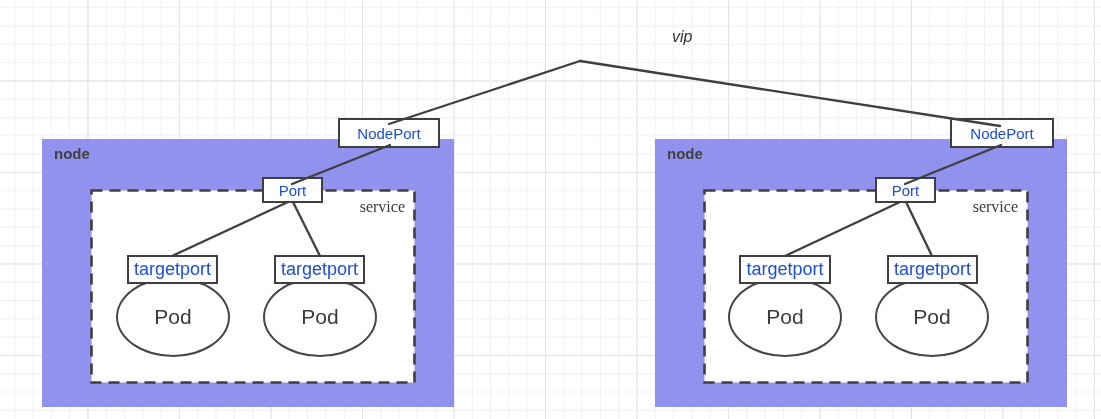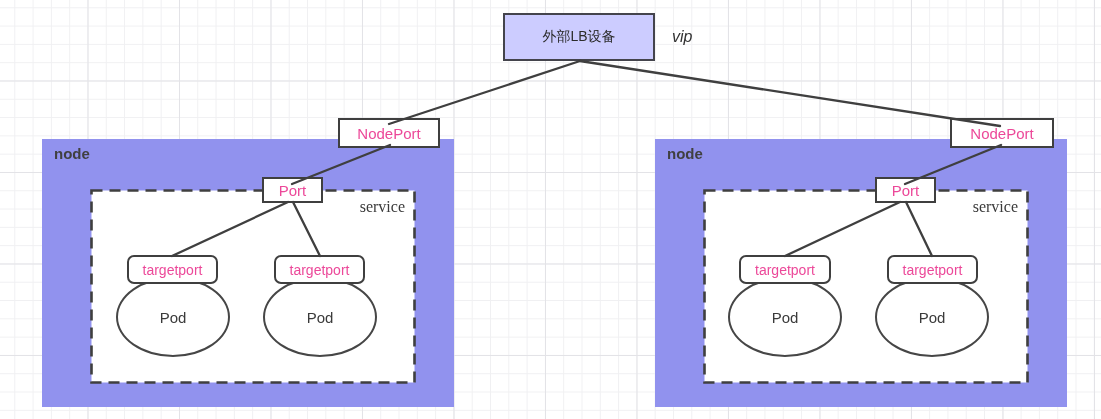--- a/index.html
+++ b/index.html
@@ -28,37 +28,37 @@
   }
   .service-label{
     position:absolute;right:11px;top:9px;
     font-size:16px;color:#3a3a3a;font-family:Liberation Serif, serif;
   }
   .shape-box{
     background:#ffffff;
     border:2.4px solid var(--stroke,#3f3f3f);
     box-sizing:border-box;
     display:flex;align-items:center;justify-content:center;
-    font-size:15px;color:#ec4899;
+    font-size:15px;color:#1d4ed8;
   }
   .lb-box{
     background:var(--lb-fill,#ccccff);
     border:2.4px solid #44444c;
     box-sizing:border-box;
     display:flex;align-items:center;justify-content:center;
     font-size:14px;color:#2b2b2b;
   }
-  .tp-box{font-size:14px;border-radius:7px;}
+  .tp-box{font-size:18px;}
   .pod{
     background:#fff;
     border:2.4px solid #464646;
     box-sizing:border-box;
     border-radius:50%;
     display:flex;align-items:center;justify-content:center;
-    font-size:15px;color:#3a3a3a;
+    font-size:21px;color:#3a3a3a;
   }
   .vip-label{font-size:16px;color:#333;font-style:italic;}
   .overlay{pointer-events:none;}
   .overlay line{stroke:var(--stroke,#3f3f3f);stroke-width:2.3;stroke-linecap:round;}
   .dash-rect{fill:#ffffff;stroke:var(--stroke,#3f3f3f);stroke-width:2.6;}
 </style>
 </head>
 <body>
 
 <div class="canvas">
@@ -116,23 +116,20 @@
     <span>Port</span>
   </div>
 
   <div class="abs shape-box" style="left:338px;top:118px;width:102px;height:30px">
     <span>NodePort</span>
   </div>
   <div class="abs shape-box" style="left:950px;top:118px;width:104px;height:30px">
     <span>NodePort</span>
   </div>
 
-  <div class="abs lb-box" style="left:503px;top:13px;width:152px;height:48px">
-    <span>外部LB设备</span>
-  </div>
   <div class="abs vip-label" style="left:672px;top:28px">vip</div>
 
   <svg class="abs overlay" style="left:0;top:0" width="1101" height="419">
     <line x1="580" y1="61" x2="389" y2="124"></line>
     <line x1="580" y1="61" x2="1000" y2="126"></line>
     <line x1="390" y1="145" x2="292" y2="184"></line>
     <line x1="288" y1="202" x2="172" y2="256"></line>
     <line x1="293" y1="202" x2="320" y2="256"></line>
     <line x1="1001" y1="145" x2="905" y2="184"></line>
     <line x1="900" y1="202" x2="785" y2="256"></line>

